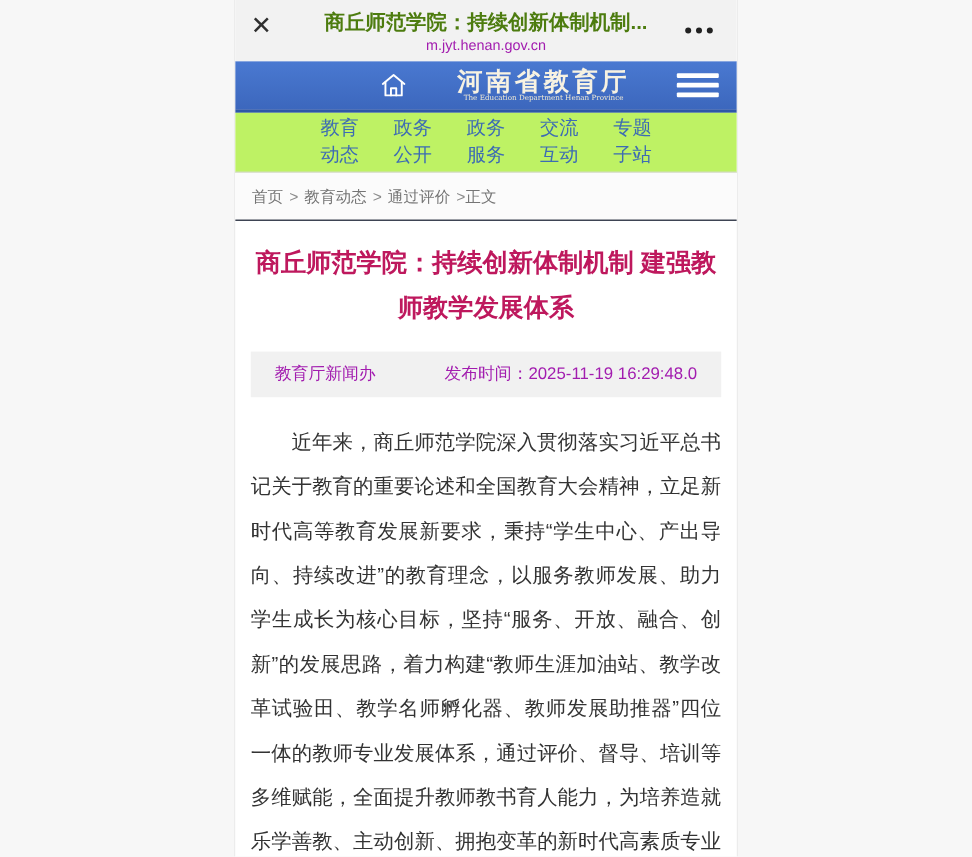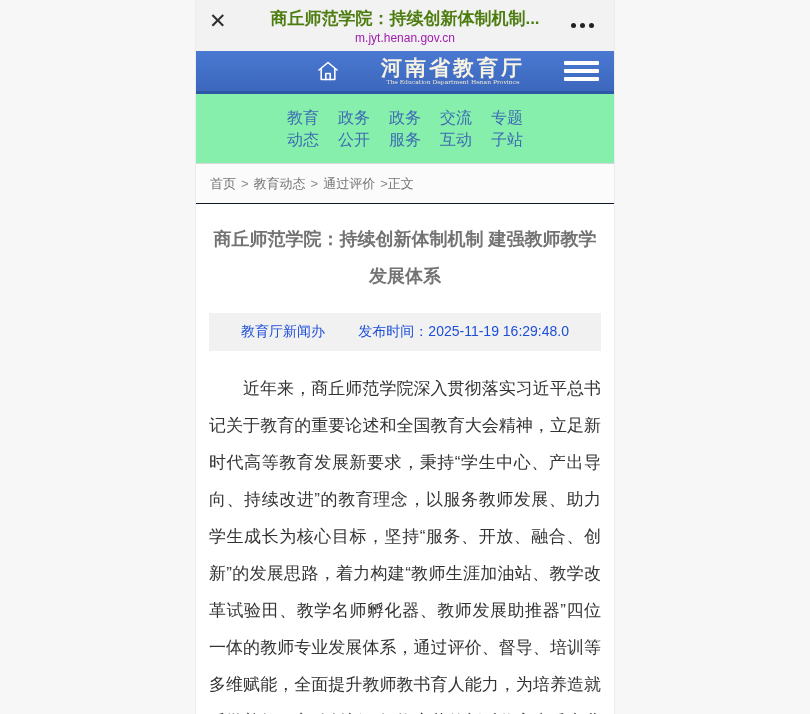--- a/index.html
+++ b/index.html
@@ -27,38 +27,38 @@
   .brand { text-align:center; color:#f7f2e2; margin-top:2px; }
   .brand-cn { font-family:"DejaVu Serif","Liberation Serif",serif; font-weight:700;
               font-size:21px; letter-spacing:3px; line-height:23px; }
   .brand-en { font-family:"DejaVu Serif","Liberation Serif",serif; font-size:10px;
               color:#efe9d4; white-space:nowrap; transform:scale(0.60); transform-origin:center top;
               line-height:10px; }
   .burger { display:flex; flex-direction:column; gap:4px; cursor:pointer; }
   .burger i { width:35px; height:4px; background:#fff; border-radius:1px; }
 
   
-  .sitenav { height:70px; background:#86efac; border-bottom:1px solid #d8d8d8;
-             display:flex; justify-content:center; align-items:center; gap:19px; }
+  .sitenav { height:50px; background:#bef264; border-bottom:1px solid #d8d8d8;
+             display:flex; justify-content:center; align-items:center; gap:29px; }
   .nav-item { color:#3d6cb3; font-size:16px; line-height:22px; text-align:center;
               white-space:pre-line; cursor:pointer; }
 
   
   .breadcrumb { height:40px; background:#fbfbfb; border-bottom:1px solid #0f172a;
                 display:flex; align-items:center; padding:0 14px; font-size:13px; color:#757575; }
   .breadcrumb .crumb { margin-right:5px; }
   .breadcrumb .sep { margin-right:5px; color:#8a8a8a; }
   .breadcrumb .sep.tight { margin-right:0; }
 
   
-  .article-title { padding:17px 16px 6px; font-size:18px; line-height:37px;
-                   font-weight:700; color:#737373; text-align:center; }
+  .article-title { padding:17px 16px 6px; font-size:21px; line-height:37px;
+                   font-weight:700; color:#be185d; text-align:center; }
   .meta { margin:12px 13px 0; background:#f1f1f1; height:38px;
           display:flex; align-items:center; justify-content:space-between;
-          padding:0 32px; font-size:14px; color:#1d4ed8; }
+          padding:0 20px; font-size:14px; color:#a21caf; }
   .body-text { padding:19px 13px 20px; font-size:17px; line-height:2.18; color:#333;
                text-align:justify; text-indent:2em; }
 </style>
 </head>
 <body>
 
 <div class="stage">
   <div class="phone">
 
     <div class="topbar">

